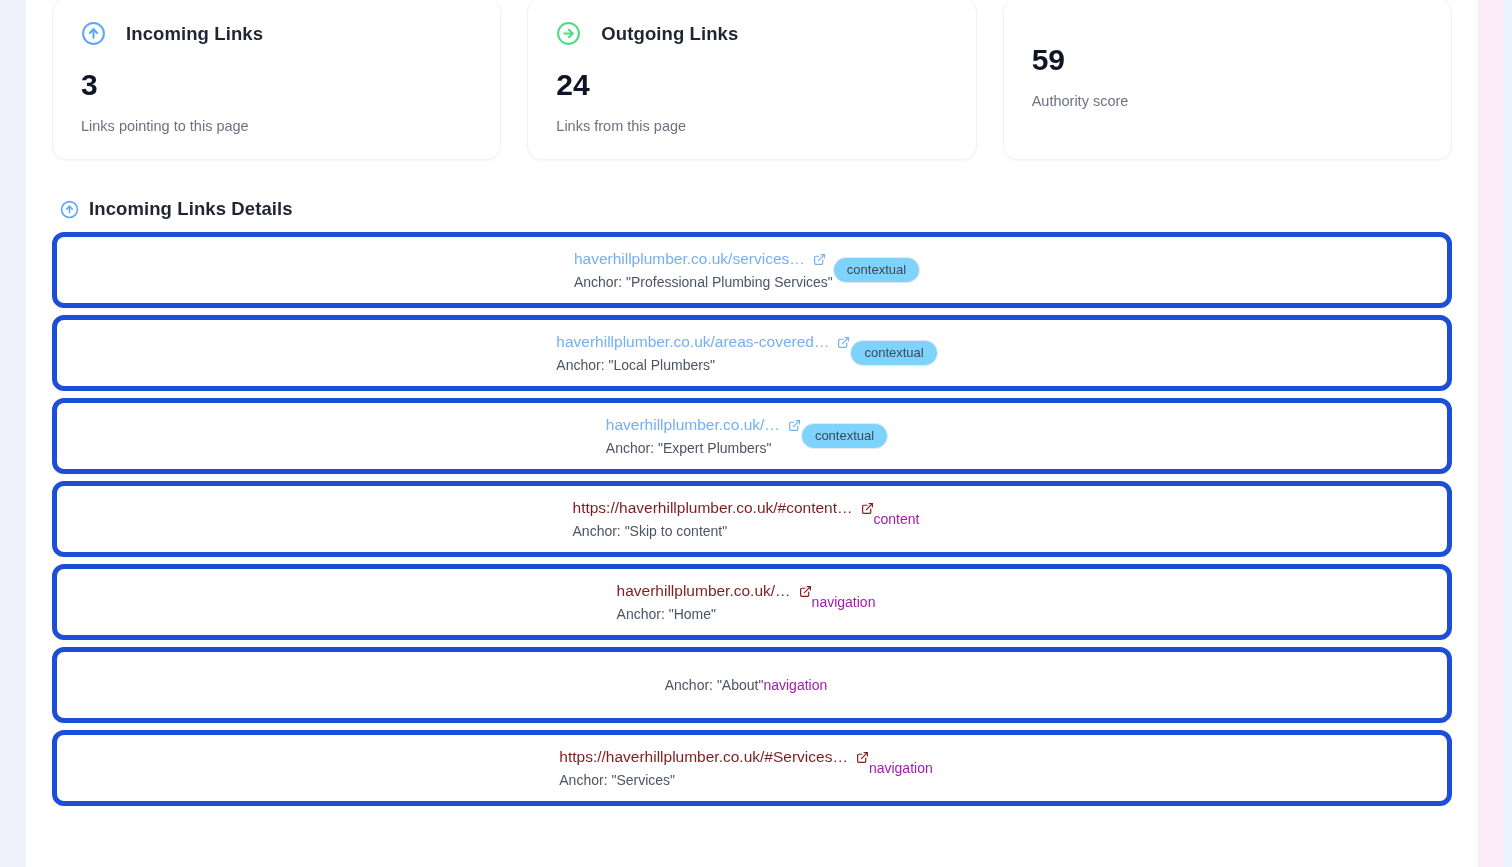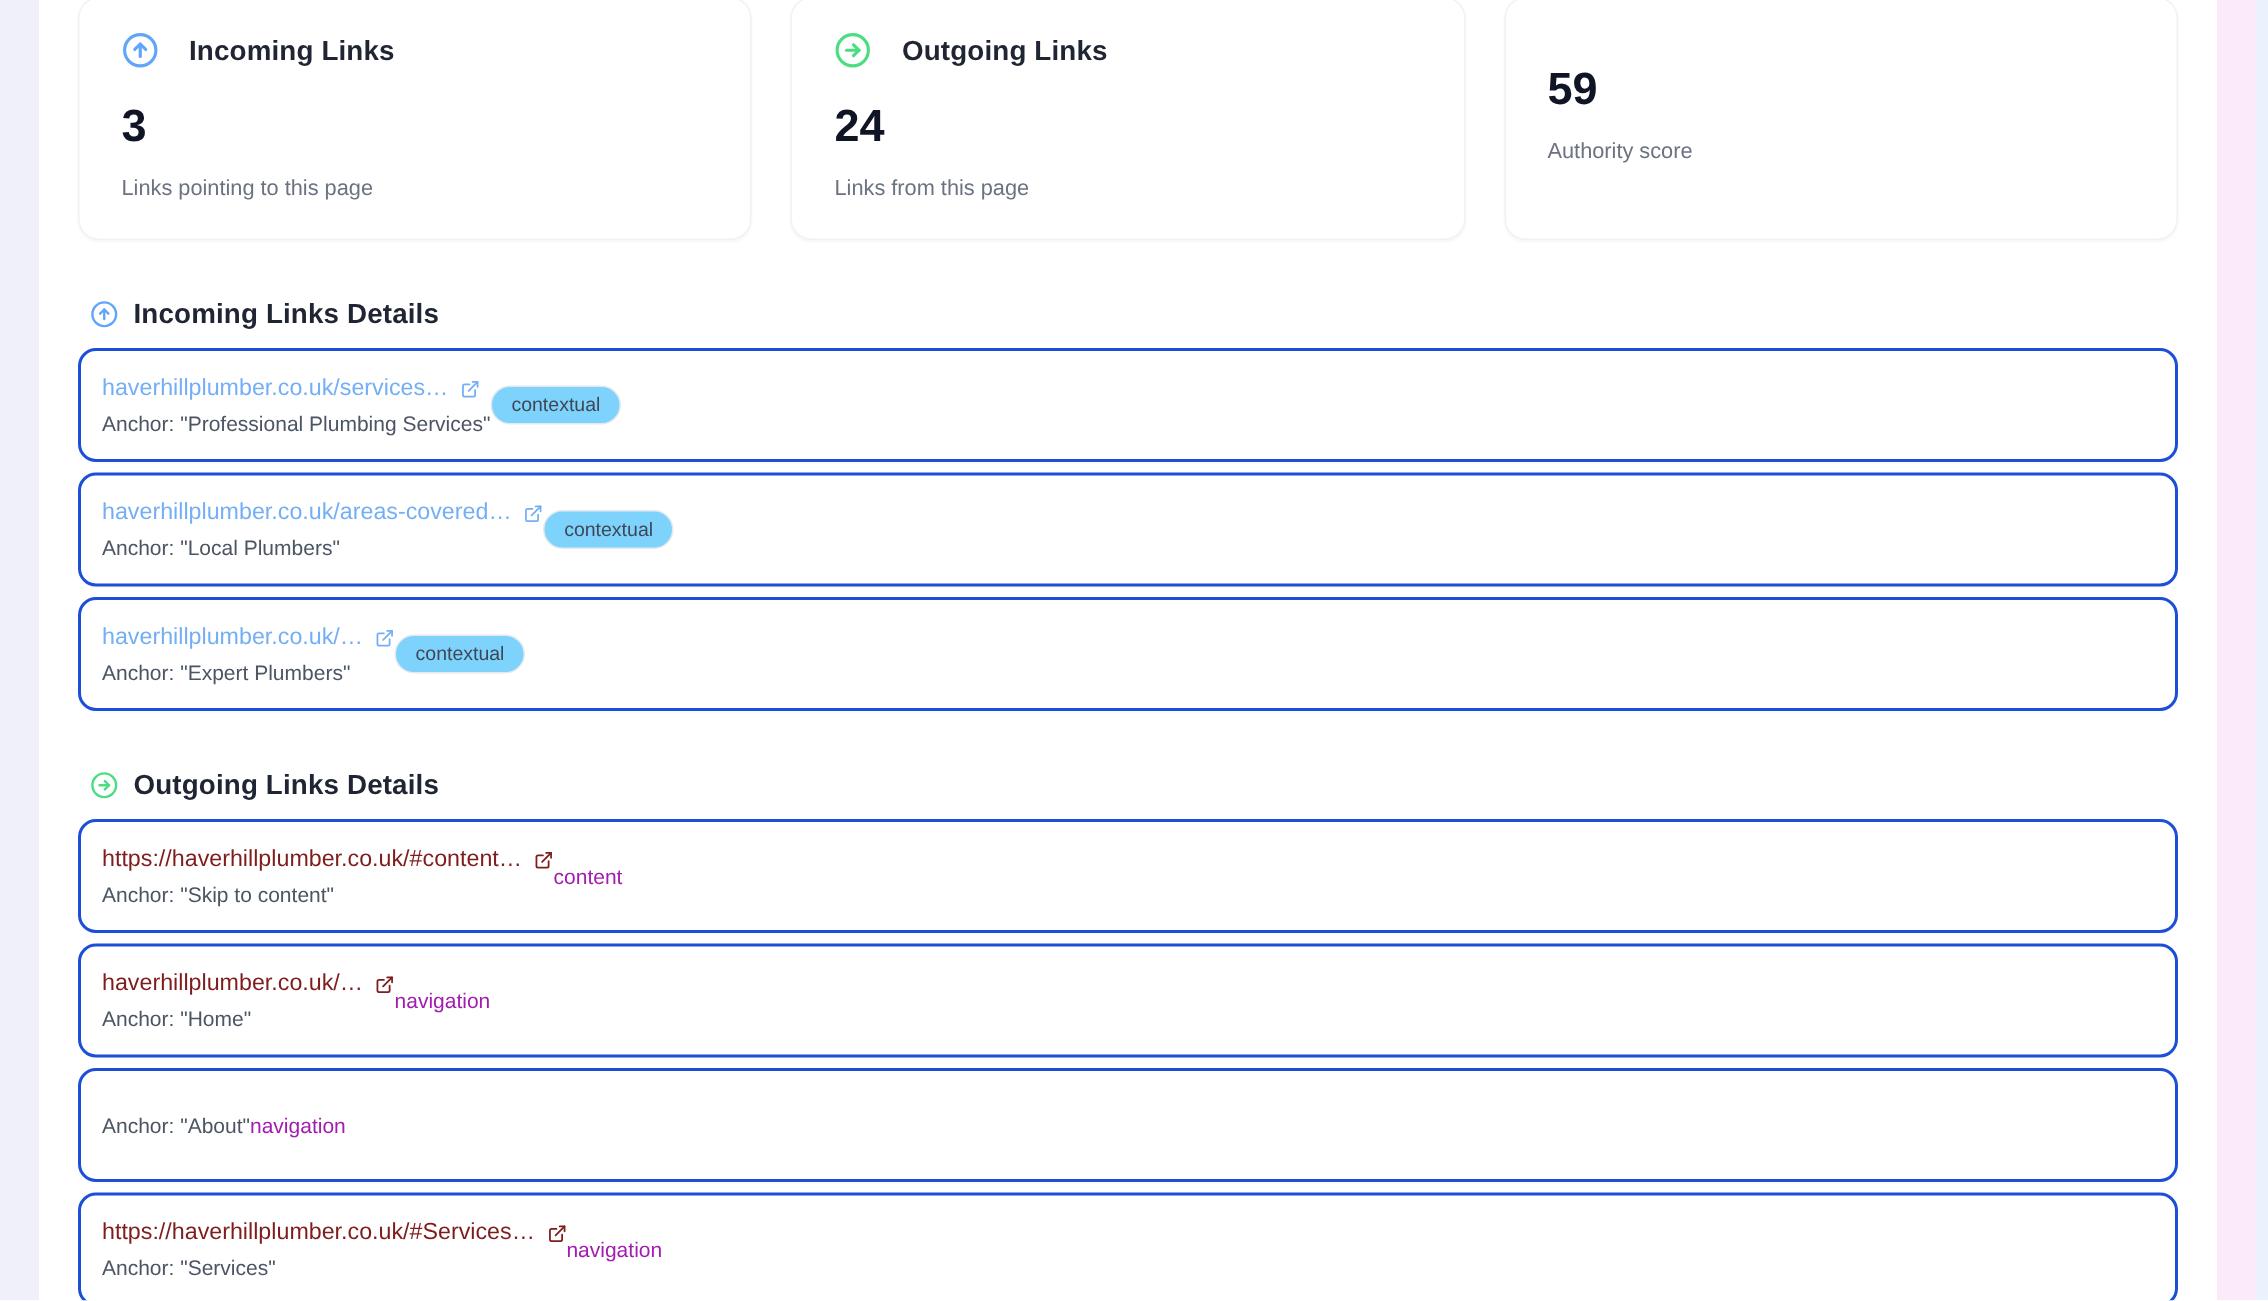--- a/index.html
+++ b/index.html
@@ -110,23 +110,23 @@
     letter-spacing: .1px;
   }
 
   
   .link-list { display: block; }
 
   .link-row {
     position: relative;
     display: flex;
     align-items: center;
-    justify-content: flex-start;
-    background: #ffffff;
-    border: 2px solid #1d4ed8;
+    justify-content: center;
+    background: #ffffff;
+    border: 5px solid #1d4ed8;
     border-radius: 12px;
     padding: 16px 24px 16px 14px;
     height: 76px;
     margin-bottom: 7px;
     box-shadow: 0 1px 1px rgba(16,24,40,.02);
   }
   .link-main { display: flex; flex-direction: column; gap: 6px; min-width: 0; }
 
   .link-url {
     display: inline-flex;
@@ -275,30 +275,20 @@
               </svg>
             </span>
           </span>
           <span class="link-anchor">Anchor: "Expert Plumbers"</span>
         </div>
         <span class="badge">contextual</span>
       </div>
 
     </div>
 
-    <div class="section-head">
-      <span class="ico">
-        <svg width="19" height="19" viewBox="0 0 24 24" fill="none" stroke="#4ade80" stroke-width="2" stroke-linecap="round" stroke-linejoin="round">
-          <circle cx="12" cy="12" r="10"></circle>
-          <path d="M8 12h8"></path>
-          <path d="M12.5 8.5L16 12l-3.5 3.5"></path>
-        </svg>
-      </span>
-      <span class="section-title">Outgoing Links Details</span>
-    </div>
 
     <div class="link-list">
 
       <div class="link-row">
         <div class="link-main">
           <span class="link-url outgoing">
             <span>https://haverhillplumber.co.uk/#content…</span>
             <span class="ico">
               <svg width="13" height="13" viewBox="0 0 24 24" fill="none" stroke="currentColor" stroke-width="2.2" stroke-linecap="round" stroke-linejoin="round">
                 <path d="M18 13v6a2 2 0 0 1-2 2H5a2 2 0 0 1-2-2V8a2 2 0 0 1 2-2h6"></path>

